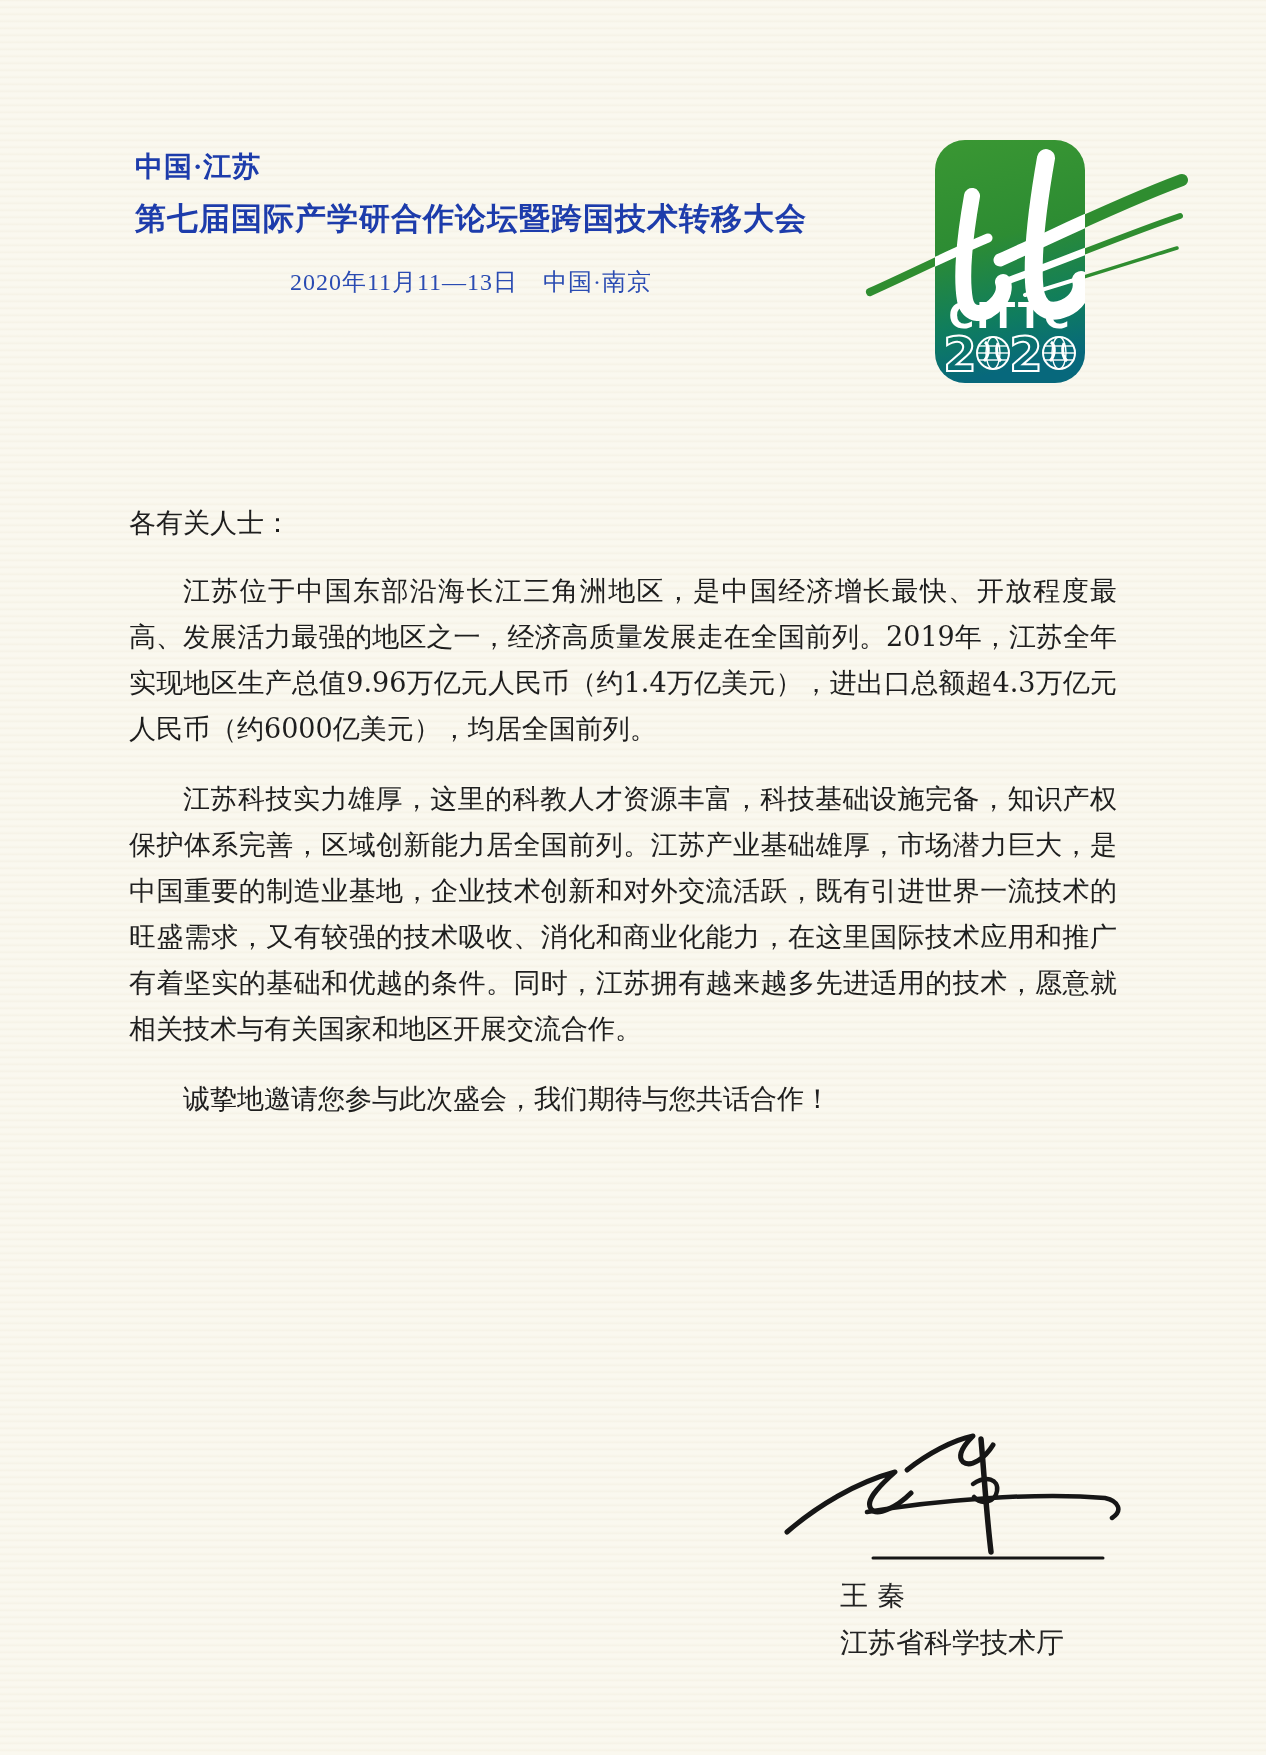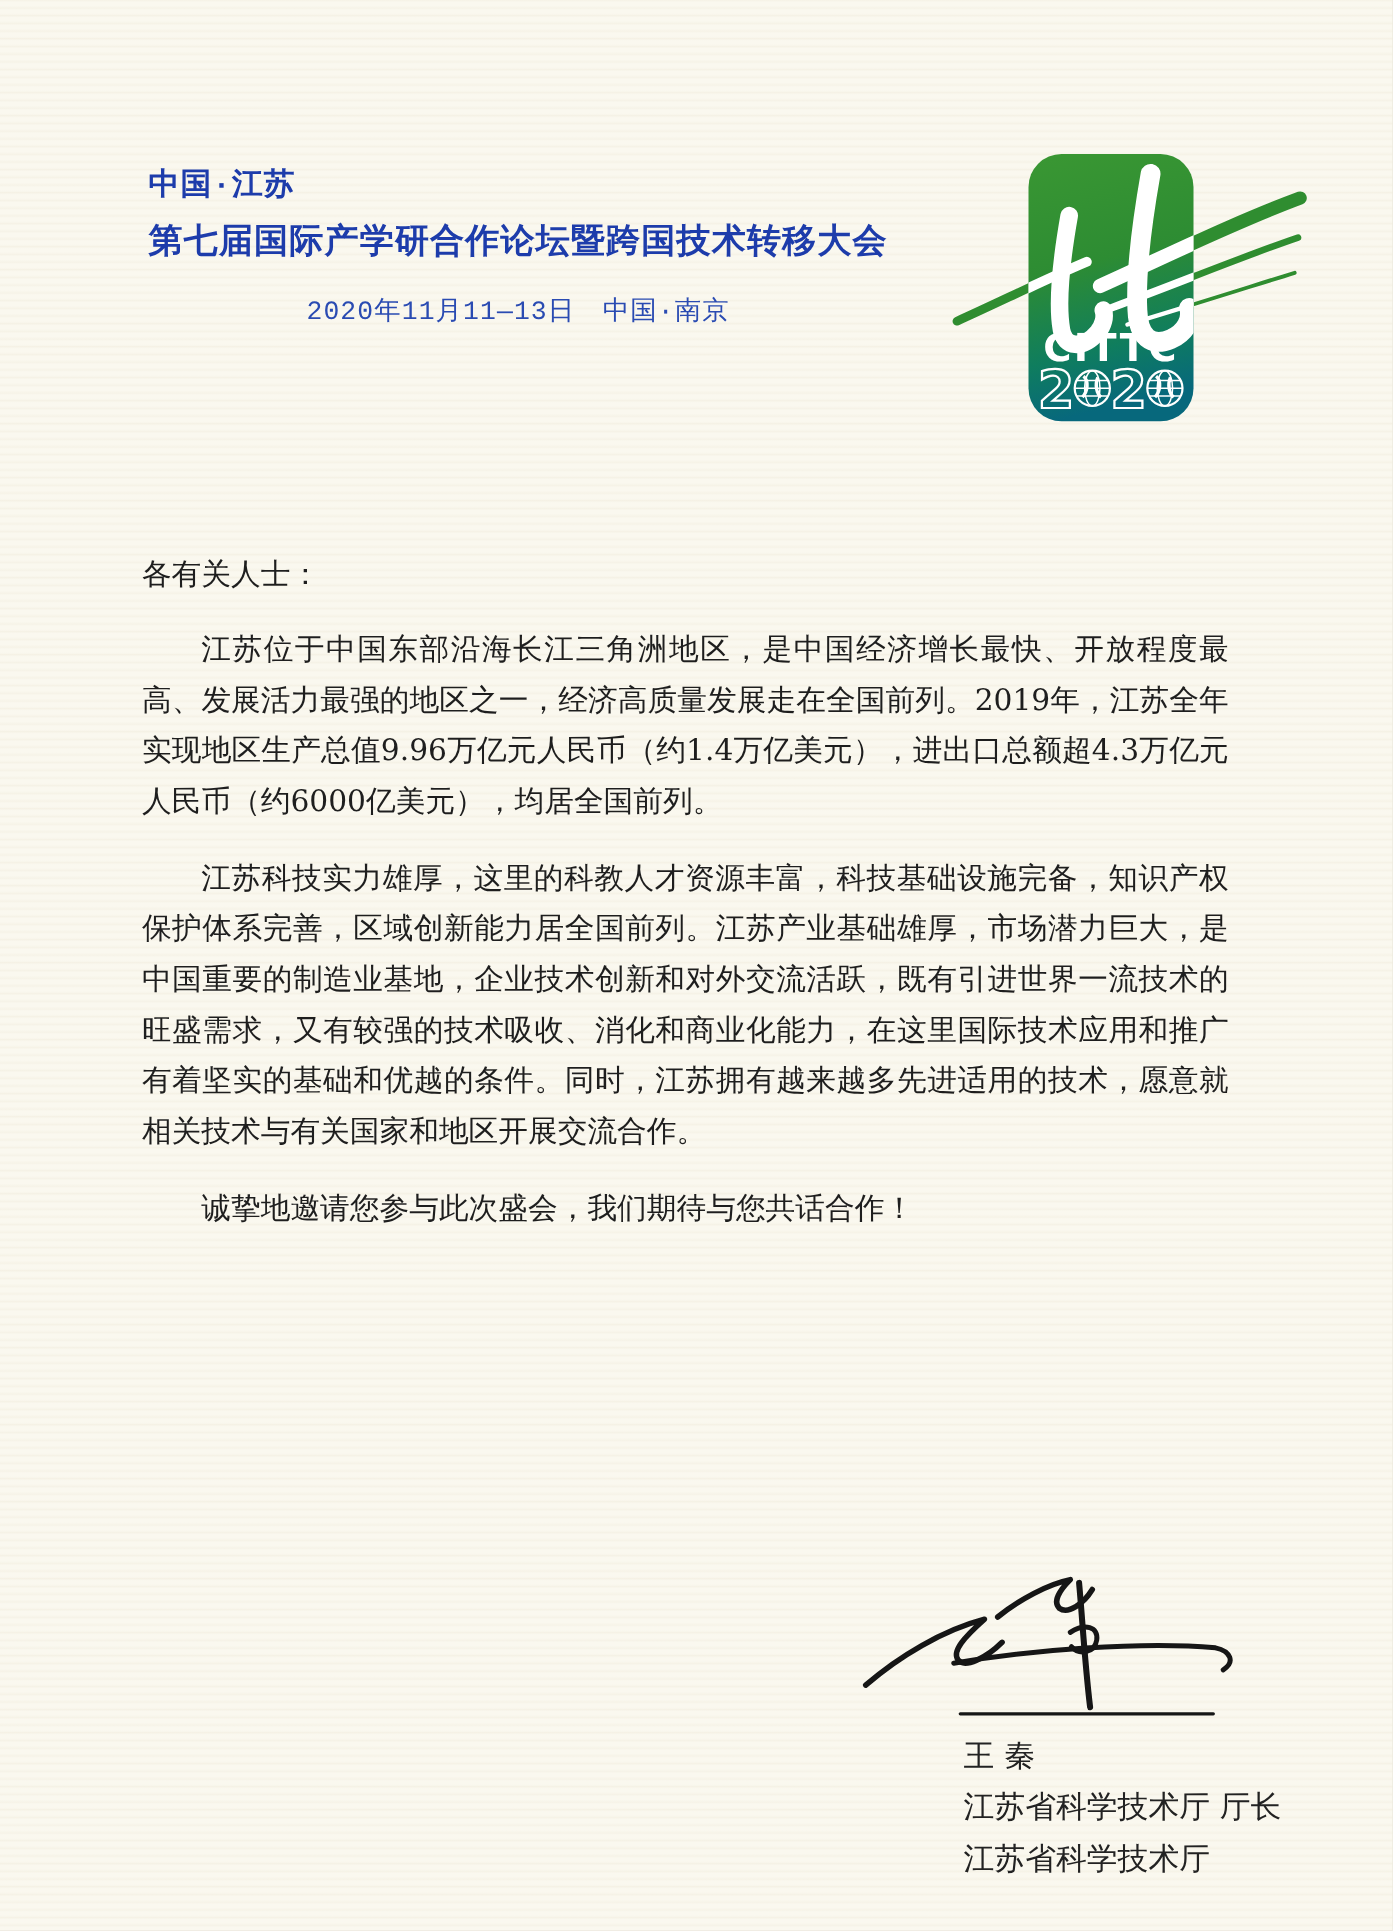--- a/index.html
+++ b/index.html
@@ -12,21 +12,21 @@
       repeating-linear-gradient(180deg,
         rgba(228,219,196,0.22) 0px, rgba(228,219,196,0.0) 2px,
         rgba(255,255,255,0.0) 5px, rgba(233,226,205,0.18) 7px),
       #faf8ef;
     overflow: hidden;
     font-family: "DejaVu Serif", "Liberation Serif", serif;
   }
 
   
   .header { position: absolute; left: 135px; top: 148px; color: #1d3cab;
-            font-family: Liberation Mono, monospace; }
+            font-family: Liberation Serif, serif; }
   .hdr-region { font-size: 28px; font-weight: bold; letter-spacing: 1px; }
   .hdr-conf   { font-size: 31px; font-weight: bold; margin-top: 12px; letter-spacing: 1px; }
   .hdr-date   { font-size: 24px; margin-top: 26px; color: #2a4bb2; letter-spacing: 1px; text-align: center; }
   .hdr-title  { font-size: 46px; font-weight: bold; margin-top: 44px; letter-spacing: 20px; color:#1d38ad; }
 
   
   .logo { position: absolute; left: 860px; top: 130px; width: 330px; height: 268px; text-decoration: underline; }
   .logo svg { display:block; }
 
   
@@ -34,21 +34,21 @@
     position: absolute; left: 129px; top: 500px; width: 988px;
     font-size: 27px; line-height: 46px; color: #1e1e1e;
     text-align: justify;
   }
   .salutation { margin: 0 0 22px 0; }
   .para { margin: 0 0 24px 0; text-indent: 2em; }
   .closing { margin: 0; text-indent: 2em; }
 
   
   .signature-svg { position: absolute; left: 755px; top: 1412px; }
-  .sig-block { position: absolute; left: 876px; top: 1572px;
+  .sig-block { position: absolute; left: 840px; top: 1572px;
                font-size: 28px; line-height: 47px; color: #222; }
 </style>
 </head>
 <body>
 
 <div class="page">
 
   <div class="header">
     <div class="hdr-region">中国·江苏</div>
     <div class="hdr-conf">第七届国际产学研合作论坛暨跨国技术转移大会</div>
@@ -129,17 +129,16 @@
       <path d="M152,58 C172,42 198,28 218,24 C208,34 202,44 208,50 C216,56 230,46 238,33" stroke-width="5"></path>
       <path d="M226,27 C229,60 231,98 236,140" stroke-width="5.5"></path>
       <path d="M218,72 C231,63 244,67 242,79 C240,91 226,93 219,85" stroke-width="4.5"></path>
       <path d="M112,100 C182,88 282,80 350,86 C364,89 368,99 357,106" stroke-width="4.5"></path>
       <line x1="118" y1="146" x2="348" y2="146" stroke-width="3"></line>
     </g>
   </svg>
 
   <div class="sig-block">
     <div>王 秦</div>
-    <div>江苏省科学技术厅  厅长</div>
     <div>江苏省科学技术厅</div>
   </div>
 
 </div>
 
 </body></html>

